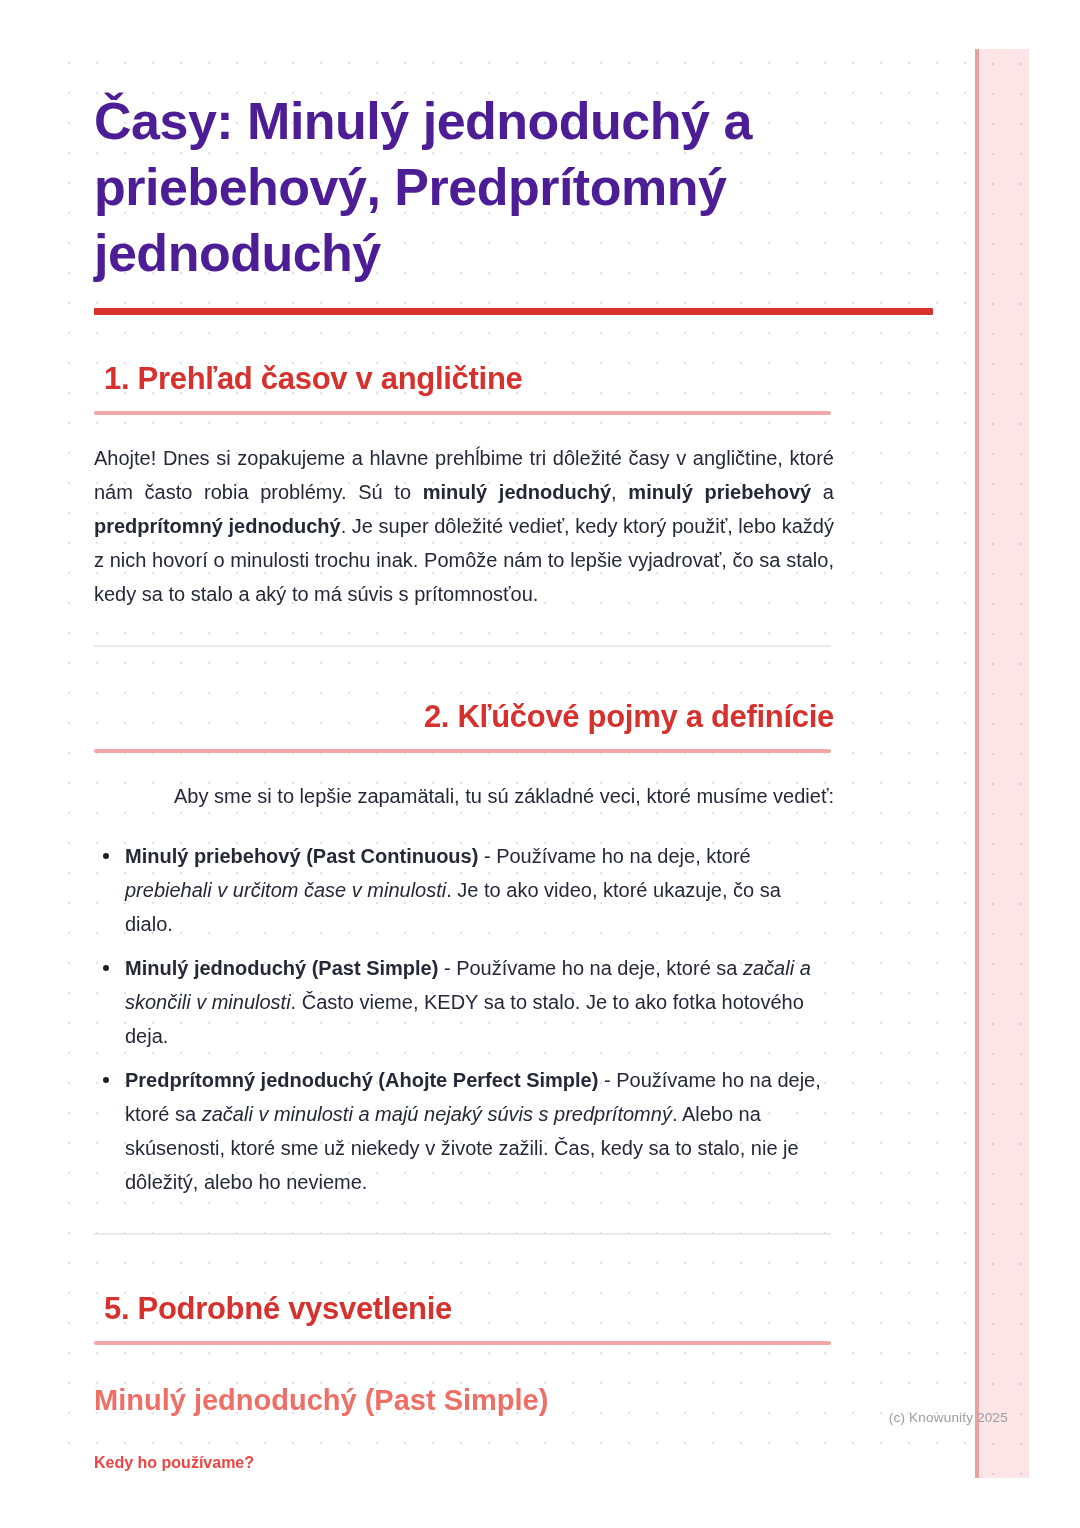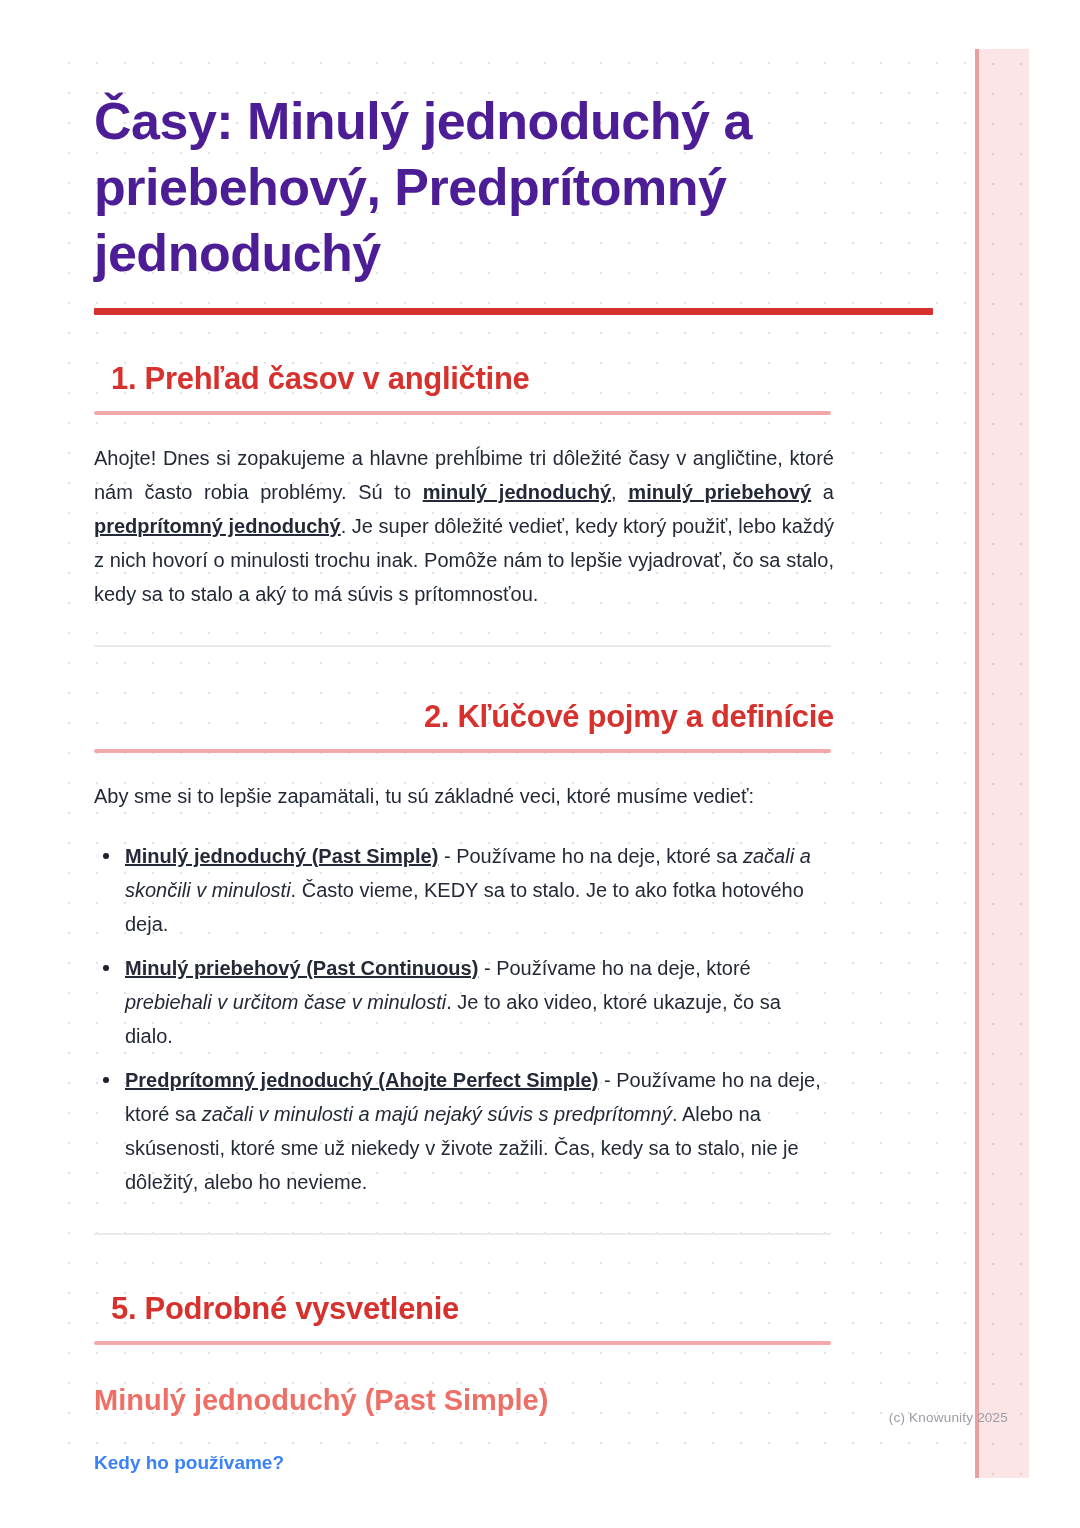--- a/index.html
+++ b/index.html
@@ -37,37 +37,38 @@
     font-weight:800; letter-spacing:-0.5px;
     color:#4c1d95;
   }
   .title-rule {
     width:839px; height:7px;
     background:#d7312e;
     margin-top:22px;
     border-radius:1px;
   }
   h2.section-heading {
-    margin:46px 0 0 17px;
+    margin:46px 0 0 10px;
     font-size:31px; line-height:36px;
     font-weight:800; letter-spacing:-0.3px;
     color:#d7312e;
   }
   h2.section-heading.s2 { margin-top:52px;text-align:right; }
   h2.section-heading.s3 { margin-top:56px; }
   .heading-underline {
     width:737px; height:4px;
     background:#f2a8a8;
     margin-top:14px;
     border-radius:2px;
   }
   p.body-text {
     margin:26px 0 0 0;
     font-size:20px; line-height:34px;
     color:#232936;
+    text-align:right;
   }
   p.body-text.justified { text-align:justify; }
   .soft-divider {
     width:737px; height:2px;
     background:#eaeaee;
     margin-top:34px;
   }
   ul.key-list {
     margin:26px 0 0 0; padding:0;
     list-style:none;
@@ -86,33 +87,33 @@
     background:#1a202c;
   }
   h3.sub-heading {
     margin:38px 0 0 0;
     font-size:29px; line-height:34px;
     font-weight:700;
     color:#ee6f66;
   }
   p.question {
     margin:32px 0 0 0;
-    font-size:19px; line-height:28px;
+    font-size:16px; line-height:28px;
     font-weight:700;
-    color:#3b82f6;
+    color:#ef4444;
   }
   .page-footer {
     position:absolute;
     top:1410px; right:72px;
     font-size:13.5px;
     color:#9b9ba3;
     z-index:3;
     letter-spacing:0.2px;
   }
-  b.run { font-weight:700;text-decoration:underline; }
+  b.run { font-weight:700; }
   i.run { font-style:italic; }
 </style>
 </head>
 <body>
 
 <div class="dot-grid"></div>
 <div class="side-band"></div>
 
 <div class="content">
 
@@ -123,22 +124,22 @@
   <div class="heading-underline"></div>
   <p class="body-text justified"><span>Ahojte! Dnes si zopakujeme a hlavne prehĺbime tri dôležité časy v angličtine, ktoré nám často robia problémy. Sú to </span><b class="run">minulý jednoduchý</b><span>, </span><b class="run">minulý priebehový</b><span> a </span><b class="run">predprítomný jednoduchý</b><span>. Je super dôležité vedieť, kedy ktorý použiť, lebo každý z nich hovorí o minulosti trochu inak. Pomôže nám to lepšie vyjadrovať, čo sa stalo, kedy sa to stalo a aký to má súvis s prítomnosťou.</span></p>
 
   <div class="soft-divider"></div>
 
   <h2 class="section-heading s2">2. Kľúčové pojmy a definície</h2>
   <div class="heading-underline"></div>
   <p class="body-text">Aby sme si to lepšie zapamätali, tu sú základné veci, ktoré musíme vedieť:</p>
 
   <ul class="key-list">
+    <li><b class="run">Minulý priebehový (Past Continuous)</b><span> - Používame ho na deje, ktoré </span><i class="run">prebiehali v určitom čase v minulosti</i><span>. Je to ako video, ktoré ukazuje, čo sa dialo.</span></li>
     <li><b class="run">Minulý jednoduchý (Past Simple)</b><span> - Používame ho na deje, ktoré sa </span><i class="run">začali a skončili v minulosti</i><span>. Často vieme, KEDY sa to stalo. Je to ako fotka hotového deja.</span></li>
-    <li><b class="run">Minulý priebehový (Past Continuous)</b><span> - Používame ho na deje, ktoré </span><i class="run">prebiehali v určitom čase v minulosti</i><span>. Je to ako video, ktoré ukazuje, čo sa dialo.</span></li>
     <li><b class="run">Predprítomný jednoduchý (Ahojte Perfect Simple)</b><span> - Používame ho na deje, ktoré sa </span><i class="run">začali v minulosti a majú nejaký súvis s predprítomný</i><span>. Alebo na skúsenosti, ktoré sme už niekedy v živote zažili. Čas, kedy sa to stalo, nie je dôležitý, alebo ho nevieme.</span></li>
   </ul>
 
   <div class="soft-divider"></div>
 
   <h2 class="section-heading s3">5. Podrobné vysvetlenie</h2>
   <div class="heading-underline"></div>
 
   <h3 class="sub-heading">Minulý jednoduchý (Past Simple)</h3>
   <p class="question">Kedy ho používame?</p>

